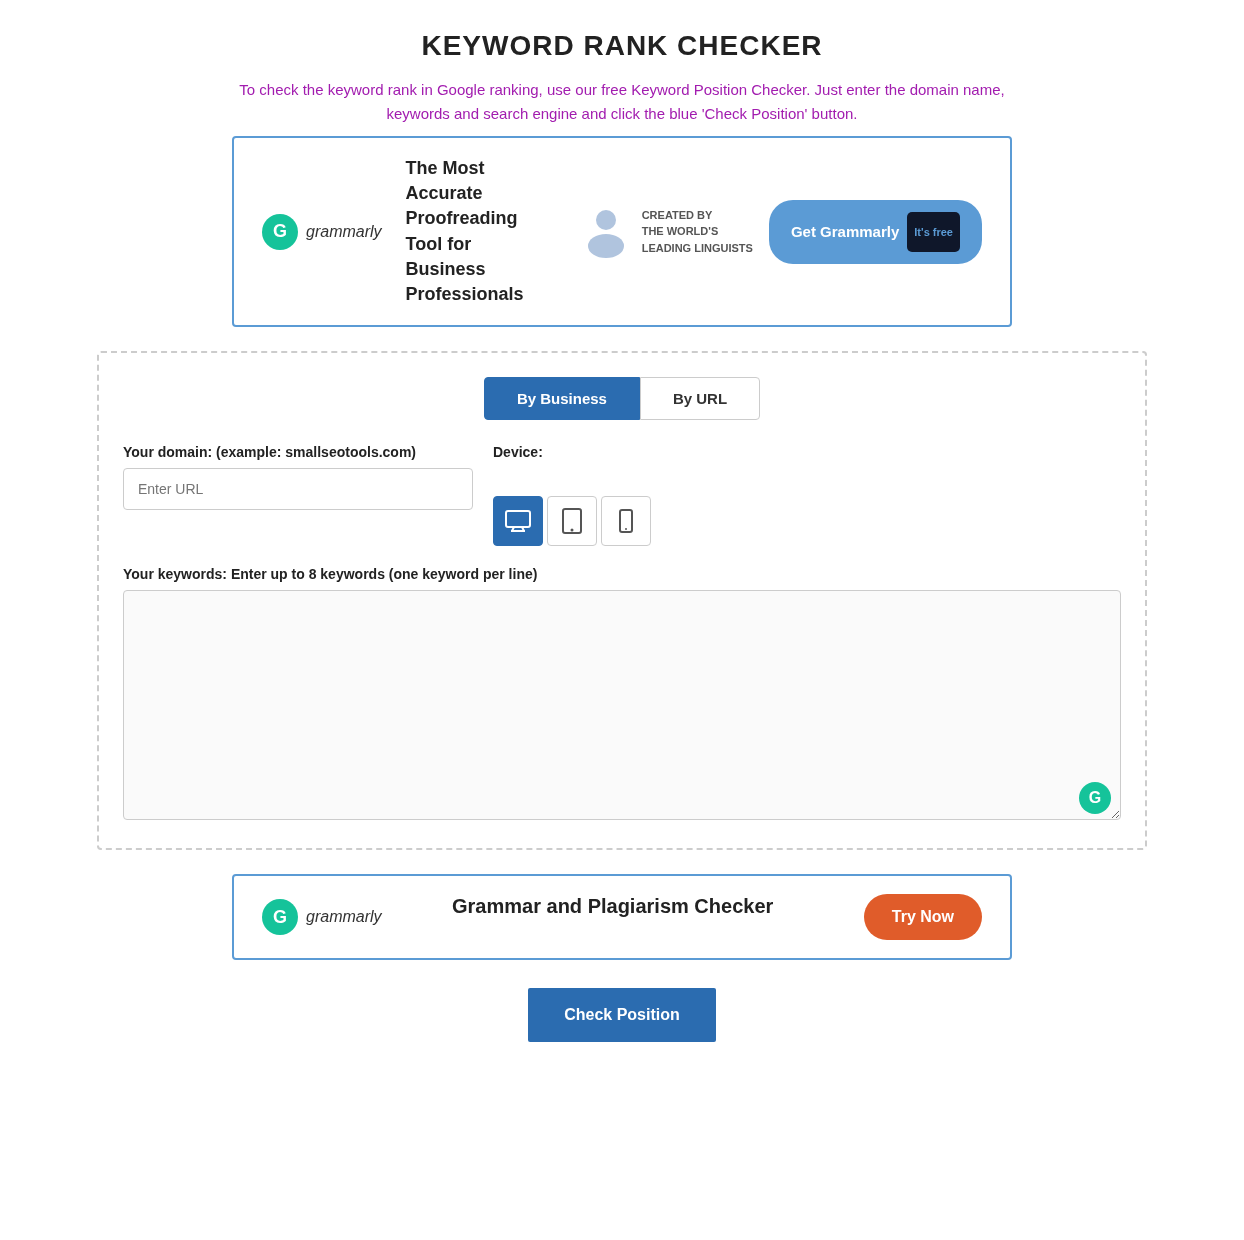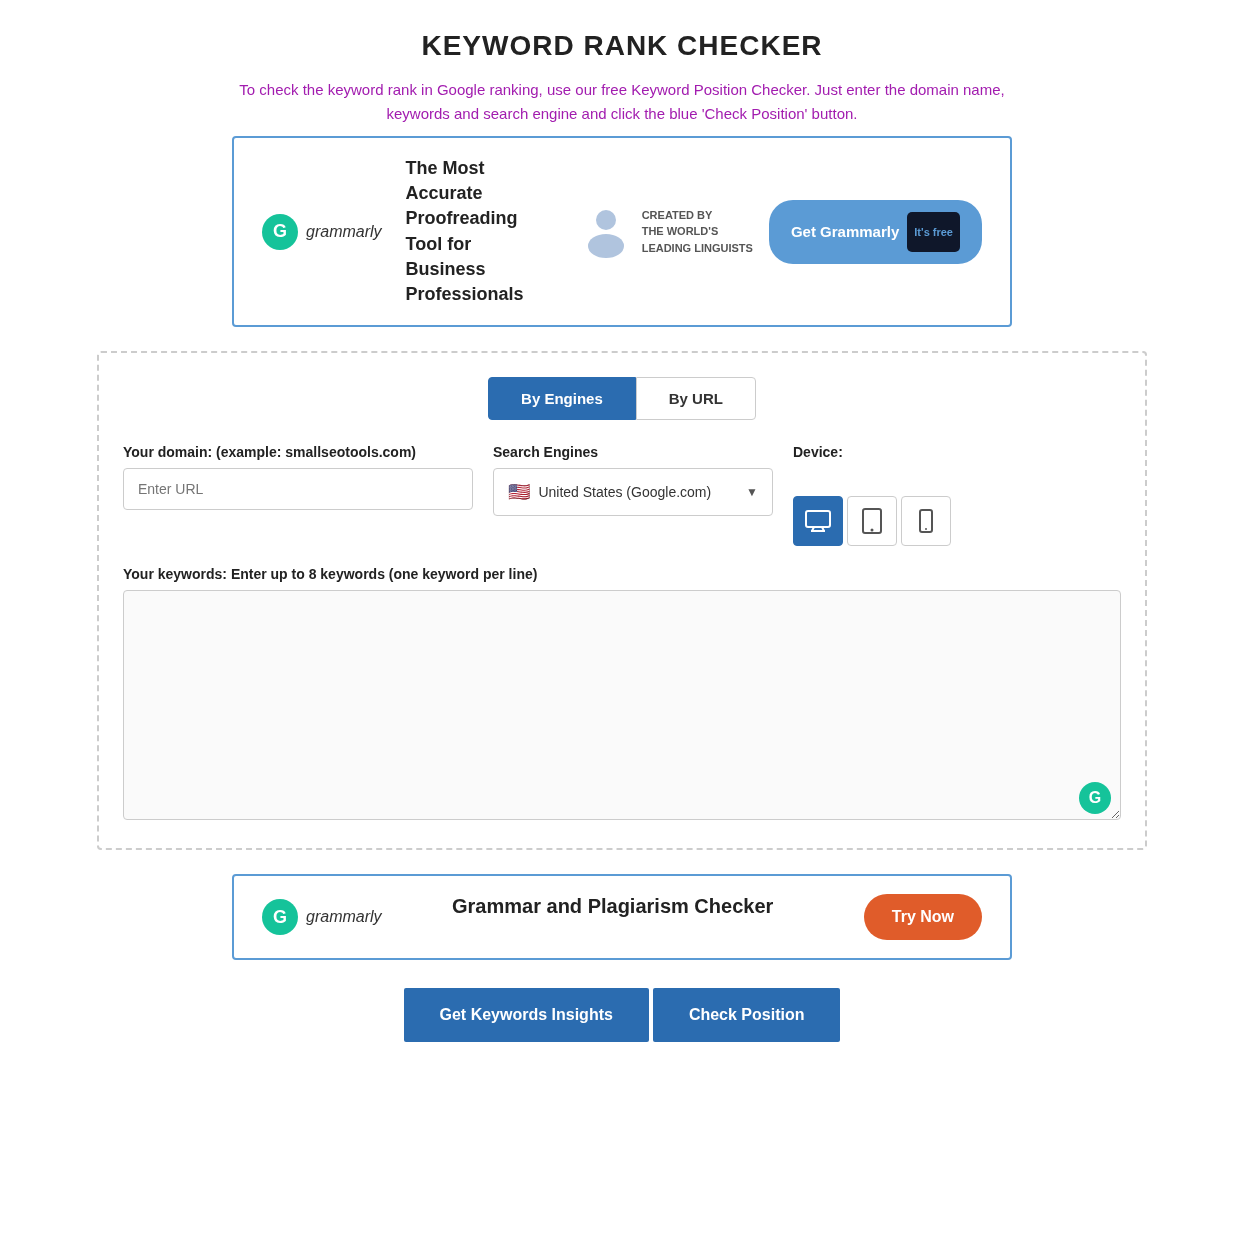--- a/index.html
+++ b/index.html
@@ -353,41 +353,31 @@
   </div>
   <button class="get-grammarly-btn">
     <span>Get Grammarly</span>
     <span class="free-badge">It's free</span>
   </button>
 </div>
 
 <div class="tool-container">
 
   <div class="tabs">
-    <button class="tab-btn active">By Engines</button>
+    <button class="tab-btn active">By Business</button>
     <button class="tab-btn">By URL</button>
   </div>
 
   <div class="form-row">
 
     <div class="form-group domain">
       <label class="form-label">Your domain: (example: smallseotools.com)</label>
       <input class="domain-input" type="text" placeholder="Enter URL" style="">
     </div>
 
-    <div class="form-group search-engine">
-      <label class="form-label">Search Engines</label>
-      <div class="search-engine-select">
-        <div class="se-inner">
-          <span class="flag">🇺🇸</span>
-          <span class="se-text">United States (Google.com)</span>
-        </div>
-        <span class="chevron">▼</span>
-      </div>
-    </div>
 
     <div class="form-group device">
       <label class="form-label">Device:</label>
       <div class="device-buttons">
         <button class="device-btn active" title="Desktop">
 
           <svg width="26" height="22" viewBox="0 0 26 22">
             <rect x="1" y="1" width="24" height="16" rx="2" fill="none" stroke="currentColor" stroke-width="2"></rect>
             <line x1="9" y1="17" x2="7" y2="21" stroke="currentColor" stroke-width="2"></line>
             <line x1="17" y1="17" x2="19" y2="21" stroke="currentColor" stroke-width="2"></line>
@@ -426,15 +416,14 @@
     <div class="grammarly-icon">G</div>
     <span class="grammarly-text">grammarly</span>
   </div>
   <div class="ad2-text">
     <h3>Grammar and Plagiarism Checker</h3>
   </div>
   <button class="try-now-btn">Try Now</button>
 </div>
 
 <div class="bottom-buttons">
-  <button class="bottom-btn">Get Keywords Insights</button>
   <button class="bottom-btn">Check Position</button>
 </div>
 
 </body></html>

